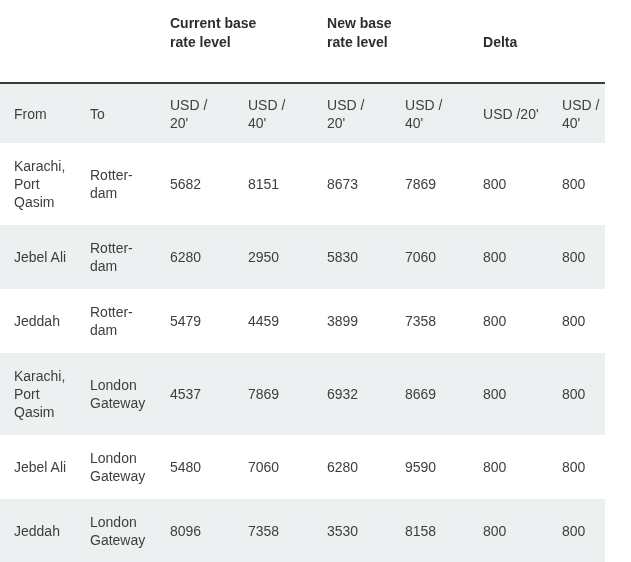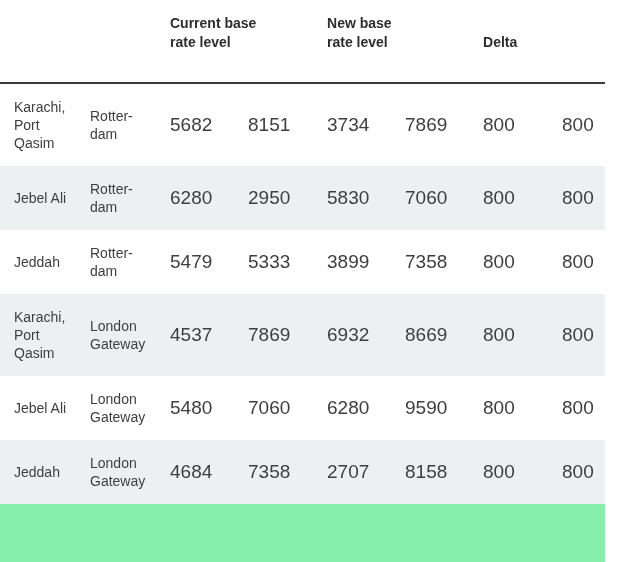--- a/index.html
+++ b/index.html
@@ -3,21 +3,21 @@
 <meta charset="utf-8">
 <style>
   * { box-sizing: border-box; margin: 0; padding: 0; }
   html, body {
     background: #ffffff;
     font-family: "Liberation Sans", "DejaVu Sans", sans-serif;
   }
   .page {
     width: 605px;
     height: 562px;
-    background: #86efac;
+    background: #14b8a6;
     overflow: hidden;
   }
   table.rate-table {
     width: 631px;
     border-collapse: collapse;
     table-layout: fixed;
   }
   
   col.c-from  { width: 76px; }
   col.c-to    { width: 80px; }
@@ -57,21 +57,21 @@
     background: #edf0f1;
     font-size: 14px;
     line-height: 18px;
     color: #3f3f3f;
     white-space: pre-line;
     padding-top: 10px;
     padding-bottom: 10px;
   }
 
   tbody td {
-    font-size: 19px;
+    font-size: 14px;
     color: #3e3e3e;
     background: #ffffff;
   }
   tbody td.loc {
     font-size: 14px;
     white-space: pre-line;
   }
   tbody tr:nth-child(even) td { background: #edf0f1; }
 </style>
 </head>
@@ -91,52 +91,67 @@
     </colgroup>
     <thead>
       <tr class="group-row">
         <th colspan="2"></th>
         <th colspan="2">Current base
 rate level</th>
         <th colspan="2">New base
 rate level</th>
         <th colspan="2">Delta</th>
       </tr>
+      <tr class="colhead-row">
+        <th>From</th>
+        <th>To</th>
+        <th>USD /
+20'</th>
+        <th>USD /
+40'</th>
+        <th>USD /
+20'</th>
+        <th>USD /
+40'</th>
+        <th>USD /20'</th>
+        <th>USD /
+40'</th>
+      </tr>
     </thead>
     <tbody>
       <tr>
         <td class="loc">Karachi,
 Port
 Qasim</td>
         <td class="loc">Rotter-
 dam</td>
         <td>5682</td>
         <td>8151</td>
-        <td>3734</td>
+        <td>8673</td>
         <td>7869</td>
         <td>800</td>
         <td>800</td>
       </tr>
       <tr>
         <td class="loc">Jebel Ali</td>
         <td class="loc">Rotter-
 dam</td>
         <td>6280</td>
         <td>2950</td>
         <td>5830</td>
         <td>7060</td>
         <td>800</td>
         <td>800</td>
       </tr>
       <tr>
         <td class="loc">Jeddah</td>
         <td class="loc">Rotter-
 dam</td>
         <td>5479</td>
-        <td>5333</td>
+        <td>4459</td>
         <td>3899</td>
         <td>7358</td>
         <td>800</td>
         <td>800</td>
       </tr>
       <tr>
         <td class="loc">Karachi,
 Port
 Qasim</td>
         <td class="loc">London
@@ -156,22 +171,22 @@
         <td>7060</td>
         <td>6280</td>
         <td>9590</td>
         <td>800</td>
         <td>800</td>
       </tr>
       <tr>
         <td class="loc">Jeddah</td>
         <td class="loc">London
 Gateway</td>
-        <td>4684</td>
+        <td>8096</td>
         <td>7358</td>
-        <td>2707</td>
+        <td>3530</td>
         <td>8158</td>
         <td>800</td>
         <td>800</td>
       </tr>
     </tbody>
   </table>
 </div>
 
 </body></html>

